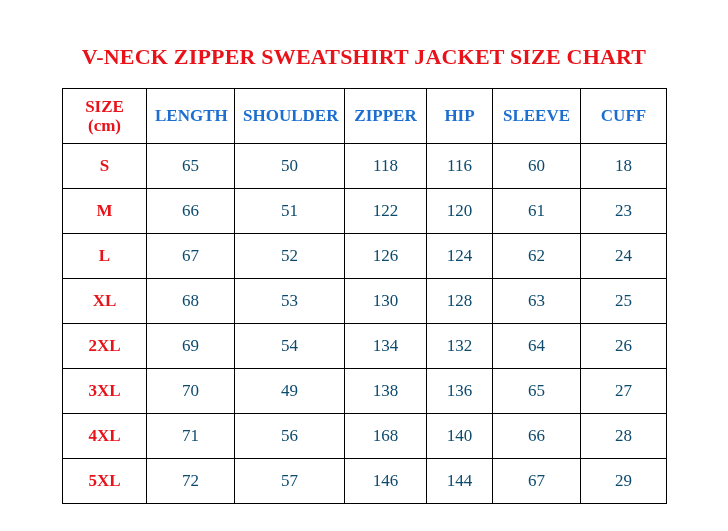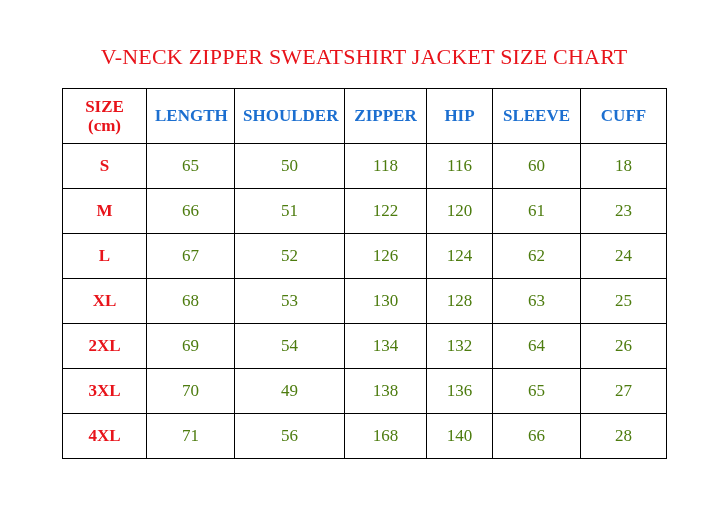--- a/index.html
+++ b/index.html
@@ -20,21 +20,21 @@
     box-sizing: border-box;
   }
   .chart-title {
     position: absolute;
     top: 44px;
     left: 0;
     width: 728px;
     text-align: center;
     color: #e8131a;
     font-size: 22px;
-    font-weight: normal;
+    font-weight: bold;
     font-family: "Liberation Serif", serif;
     letter-spacing: 0.2px;
   }
   .table-wrap {
     position: absolute;
     top: 88px;
     left: 62px;
     width: 604px;
   }
   table.size-table {
@@ -56,21 +56,21 @@
     font-weight: bold;
     line-height: 1.12;
     padding: 2px 8px;
   }
   thead th.size-head {
     color: #e8131a;
   }
   tbody td {
     height: 40px;
     font-size: 17px;
-    color: #4d7c0f;
+    color: #0c4a6e;
     padding: 2px 1px;
   }
   tbody td.size-cell {
     color: #e8131a;
     font-weight: bold;
   }
   col.c-size { width: 84px; }
   col.c-length { width: 88px; }
   col.c-shoulder { width: 110px; }
   col.c-chest { width: 82px; }
@@ -167,17 +167,26 @@
         </tr>
         <tr>
           <td class="size-cell">4XL</td>
           <td>71</td>
           <td>56</td>
           <td>168</td>
           <td>140</td>
           <td>66</td>
           <td>28</td>
         </tr>
+        <tr>
+          <td class="size-cell">5XL</td>
+          <td>72</td>
+          <td>57</td>
+          <td>146</td>
+          <td>144</td>
+          <td>67</td>
+          <td>29</td>
+        </tr>
       </tbody>
     </table>
   </div>
 
 </div>
 
 </body></html>

